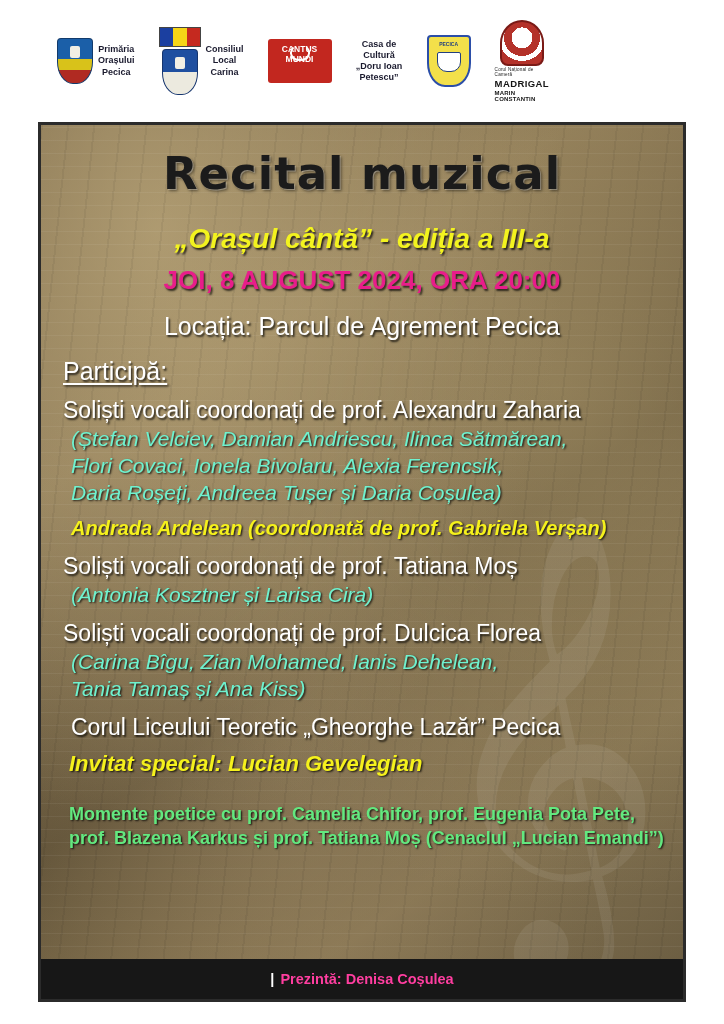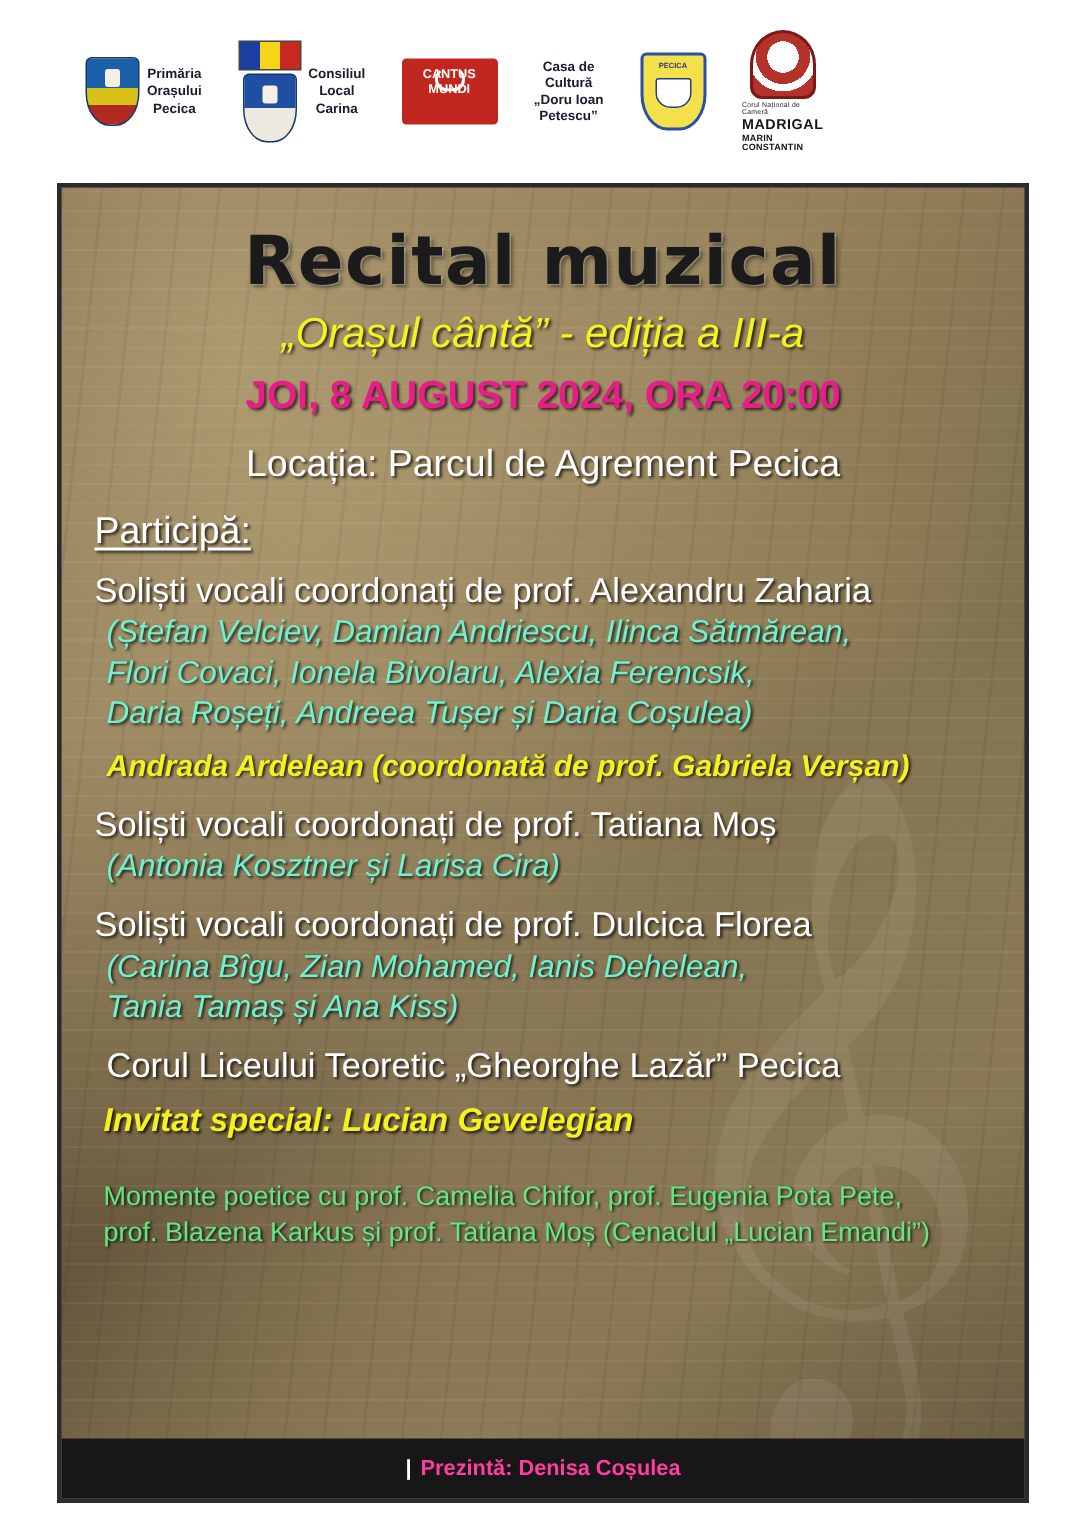--- a/index.html
+++ b/index.html
@@ -225,27 +225,27 @@
   
   .title-main {
     text-align: center;
     font-size: 45px;
     font-weight: bold;
     color: #1b1b1b;
     letter-spacing: 1px;
     text-shadow:
       1px 1px 0 rgba(255,255,255,0.30),
       2px 2px 3px rgba(0,0,0,0.45);
-    margin: 4px 0 6px 0;
+    margin: 4px 0 23px 0;
     font-family: "DejaVu Sans", sans-serif;
   }
   .title-sub {
     text-align: center;
     font-size: 28px;
-    font-weight: normal;
+    font-weight: bold;
     font-style: italic;
     color: #f3f31f;
     text-shadow: 1.5px 1.5px 2px rgba(0,0,0,0.75);
     margin: 0 0 10px 0;
   }
   .title-date {
     text-align: center;
     font-size: 26px;
     font-weight: bold;
     color: #e81d8a;
@@ -303,21 +303,21 @@
   .guest {
     font-size: 22px;
     font-style: italic;
     font-weight: bold;
     color: #f5f11c;
     margin: 0 0 26px 12px;
     text-shadow: 1.4px 1.4px 2px rgba(0,0,0,0.8);
   }
   .poetry {
     font-size: 18px;
-    font-weight: normal;
+    font-weight: bold;
     color: #63e87f;
     margin: 6px 0 0 12px;
     line-height: 1.33;
     text-shadow: 1.3px 1.3px 2px rgba(0,0,0,0.8);
   }
   .poetry-line { display: block; }
 
   
   .footer {
     position: absolute;

